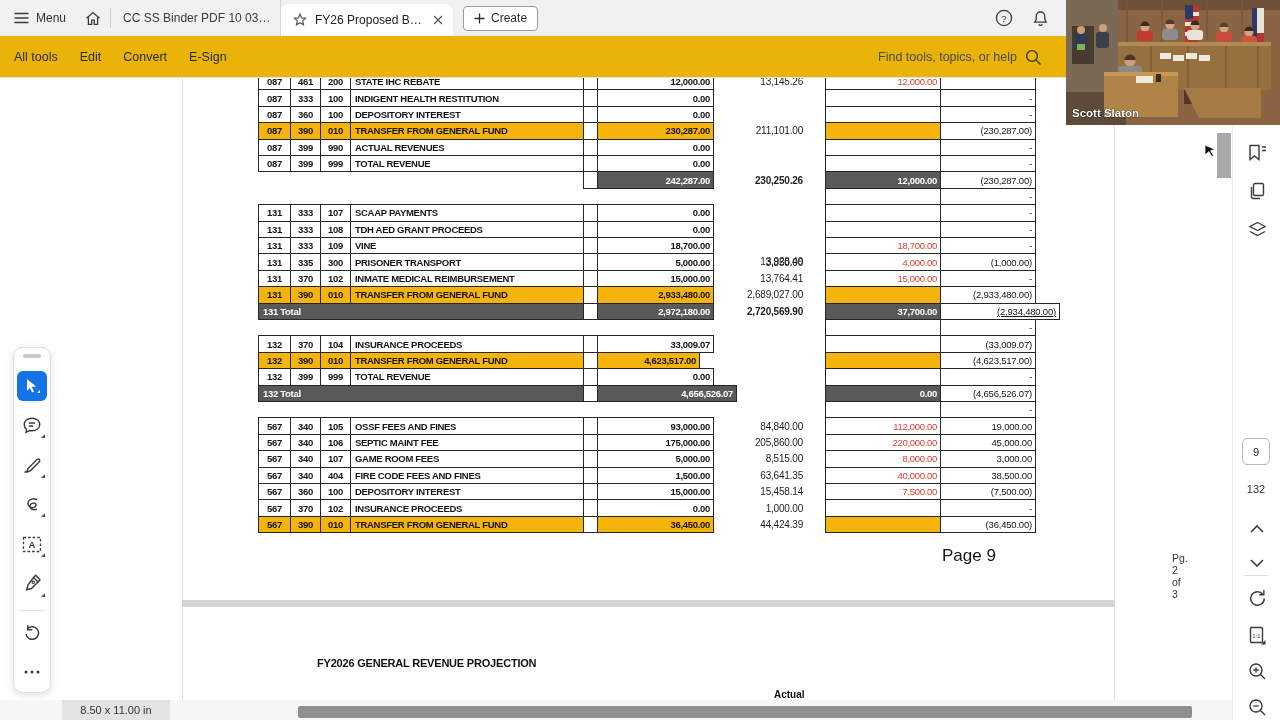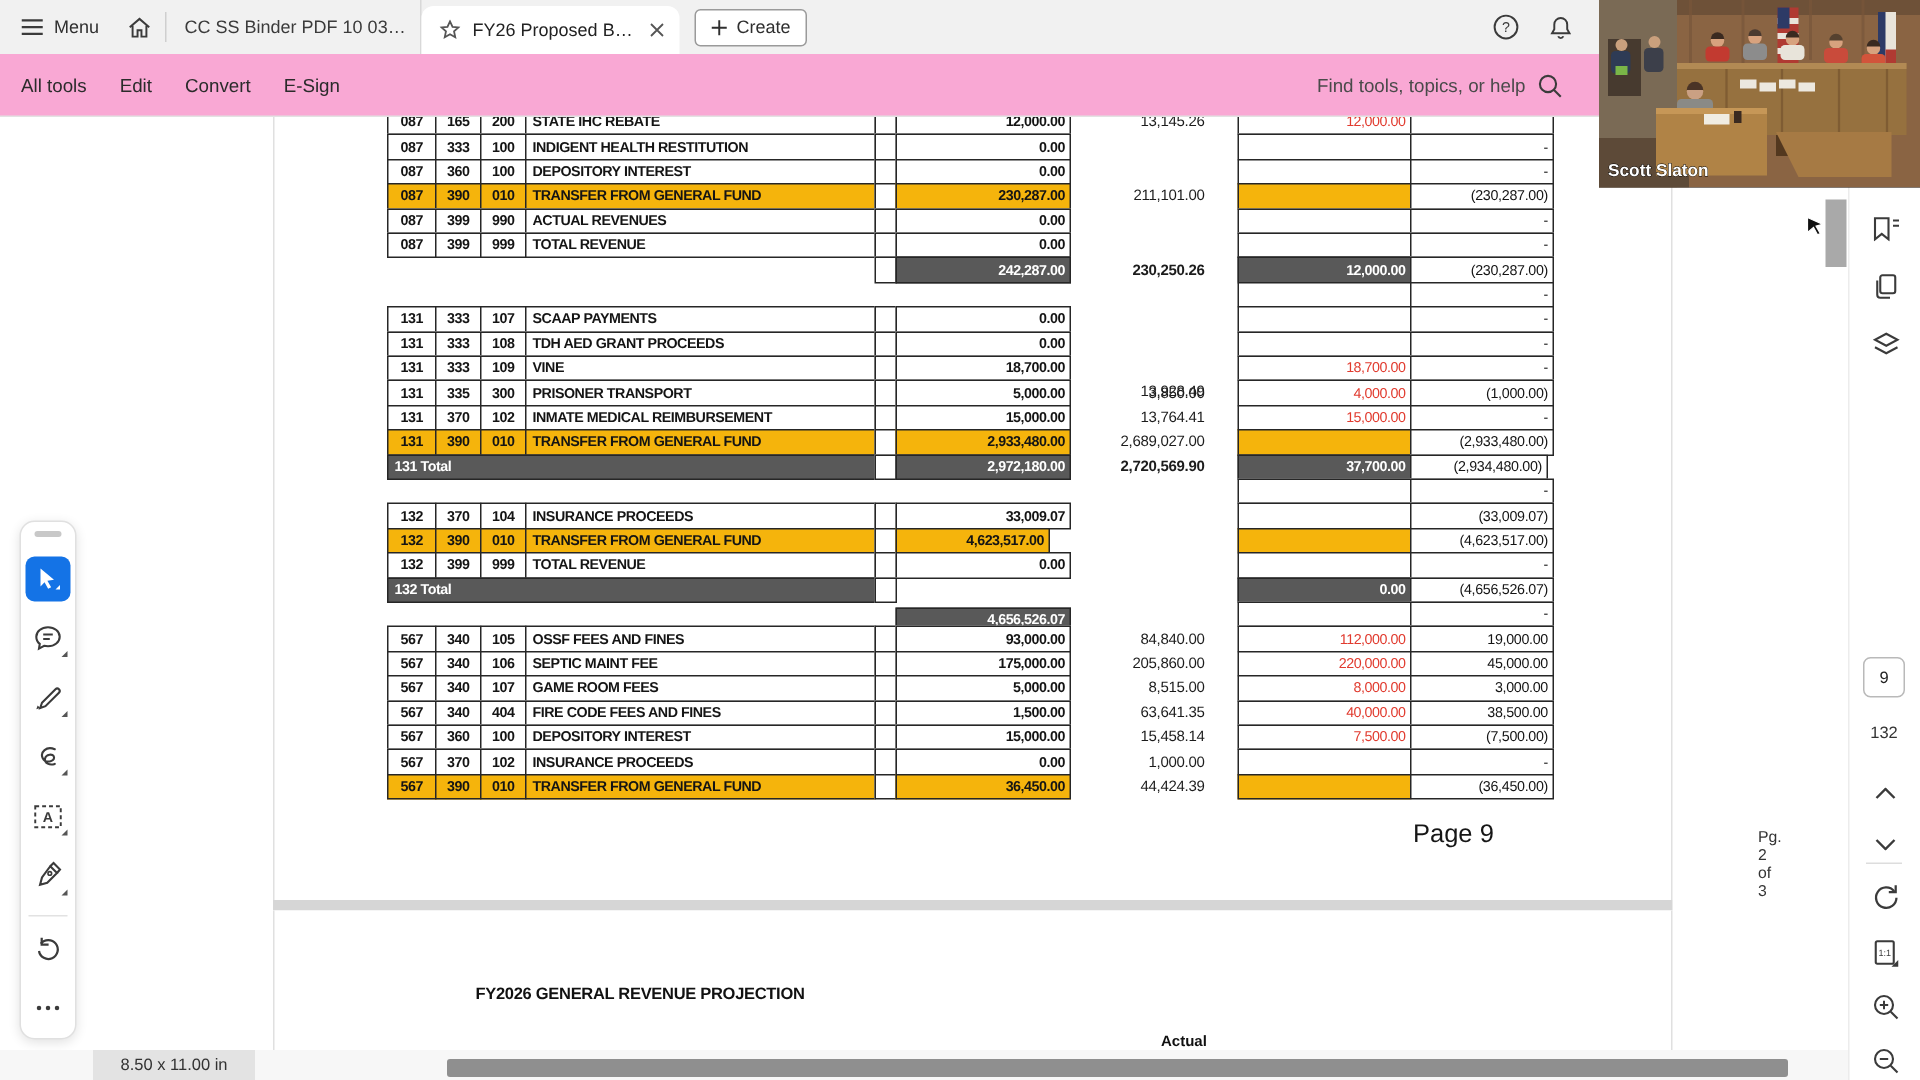--- a/index.html
+++ b/index.html
@@ -3,21 +3,21 @@
 <meta charset="utf-8">
 <style>
   * { margin:0; padding:0; box-sizing:border-box; }
   html,body { width:1280px; height:720px; overflow:hidden; background:#fff;
               font-family:"Liberation Sans", sans-serif; }
   .abs { position:absolute; }
 
   
   #tabbar { left:0; top:0; width:1280px; height:36px; background:#f1f1f1; z-index:5;
             display:flex; align-items:center; }
-  #toolbar { left:0; top:36px; width:1280px; height:42px; background:#f9a8d4;
+  #toolbar { left:0; top:36px; width:1280px; height:42px; background:#eab308;
              border-bottom:1px solid #e2e2e2; z-index:5; display:flex; align-items:center; }
   .menu-btn { display:flex; align-items:center; gap:7px; padding:0 10px 0 14px; height:36px;
               color:#2f2f2f; font-size:12px; cursor:pointer; }
   .home-btn { width:34px; height:36px; display:flex; align-items:center; justify-content:center; }
   .vdiv { width:1px; height:20px; background:#cfcfcf; }
   .tab { height:36px; display:flex; align-items:center; font-size:12px; color:#3b3b3b; }
   .tab.inactive { width:170px; padding:0 8px 0 12px; border-right:1px solid #d8d8d8;
                   white-space:nowrap; overflow:hidden; }
   .tab.inactive span { overflow:hidden; text-overflow:ellipsis; white-space:nowrap; }
   .tab.active { background:#fff; border-radius:8px 8px 0 0; margin-top:4px; height:32px;
@@ -106,21 +106,21 @@
 
 <div class="abs" id="page1"></div>
 <div class="abs" id="pagebreak"></div>
 <div class="abs" id="page2"></div>
 
 <div class="abs" id="table-layer">
   <div class="abs" id="pg-label">Page 9</div>
   <div class="abs" id="pg-of" style="position:absolute;">Pg. 2 of 3</div>
 <div class="trow" style="top: 73px;">
       <div class="cell ctr" style="left: 76px; width: 33px;">087</div>
-      <div class="cell ctr" style="left: 108px; width: 31px;">165</div>
+      <div class="cell ctr" style="left: 108px; width: 31px;">461</div>
       <div class="cell ctr" style="left: 138px; width: 31px;">200</div>
       <div class="cell lft" style="left: 168px; width: 234px;">STATE IHC REBATE</div>
       <div class="cell " style="left: 401px; width: 15px;"></div>
       <div class="cell num" style="left: 415px; width: 117px;">12,000.00</div>
       <div class="midv" style="left: 533px; width: 88px;">13,145.26</div>
       <div class="cell num red" style="left: 643px; width: 116px;">12,000.00</div>
       <div class="cell num rbv" style="left: 758px; width: 96px;"></div>
     </div>
     <div class="trow" style="top: 89.4px;">
       <div class="cell ctr" style="left: 76px; width: 33px;">087</div>
@@ -247,21 +247,21 @@
       <div class="midv" style="left: 533px; width: 88px;">2,689,027.00</div>
       <div class="cell num hl" style="left: 643px; width: 116px;"></div>
       <div class="cell num rbv" style="left: 758px; width: 96px;">(2,933,480.00)</div>
     </div>
     <div class="trow" style="top: 302.6px;">
       <div class="cell dk lft" style="left: 76px; width: 326px;">131 Total</div>
       <div class="cell " style="left: 401px; width: 15px;"></div>
       <div class="cell dk num" style="left: 415px; width: 117px;">2,972,180.00</div>
       <div class="midv b" style="left: 533px; width: 88px;">2,720,569.90</div>
       <div class="cell dk num" style="left: 643px; width: 116px;">37,700.00</div>
-      <div class="cell num rbv" style="left: 758px; width: 92px;">(2,934,480.00)</div>
+      <div class="cell num rbv" style="left: 758px; width: 120px; text-decoration: underline;">(2,934,480.00)</div>
     </div>
     <div class="trow" style="top: 319px;">
       <div class="cell " style="left: 643px; width: 116px;"></div>
       <div class="cell num rbv" style="left: 758px; width: 96px;">-</div>
     </div>
     <div class="trow" style="top: 335.4px;">
       <div class="cell ctr" style="left: 76px; width: 33px;">132</div>
       <div class="cell ctr" style="left: 108px; width: 31px;">370</div>
       <div class="cell ctr" style="left: 138px; width: 31px;">104</div>
       <div class="cell lft" style="left: 168px; width: 234px;">INSURANCE PROCEEDS</div>
@@ -286,21 +286,21 @@
       <div class="cell ctr" style="left: 138px; width: 31px;">999</div>
       <div class="cell lft" style="left: 168px; width: 234px;">TOTAL REVENUE</div>
       <div class="cell " style="left: 401px; width: 15px;"></div>
       <div class="cell num" style="left: 415px; width: 117px;">0.00</div>
       <div class="cell num" style="left: 643px; width: 116px;"></div>
       <div class="cell num rbv" style="left: 758px; width: 96px;">-</div>
     </div>
     <div class="trow" style="top: 384.6px;">
       <div class="cell dk lft" style="left: 76px; width: 326px;">132 Total</div>
       <div class="cell " style="left: 401px; width: 15px;"></div>
-      <div class="cell dk num" style="left: 415px; width: 117px; margin-top: 20px;">4,656,526.07</div>
+      <div class="cell dk num" style="left: 415px; width: 140px;">4,656,526.07</div>
       <div class="midv b" style="left: 533px; width: 88px;"></div>
       <div class="cell dk num" style="left: 643px; width: 116px;">0.00</div>
       <div class="cell num rbv" style="left: 758px; width: 96px;">(4,656,526.07)</div>
     </div>
     <div class="trow" style="top: 401px;">
       <div class="cell " style="left: 643px; width: 116px;"></div>
       <div class="cell num rbv" style="left: 758px; width: 96px;">-</div>
     </div>
     <div class="trow" style="top: 417.4px;">
       <div class="cell ctr" style="left: 76px; width: 33px;">567</div>

